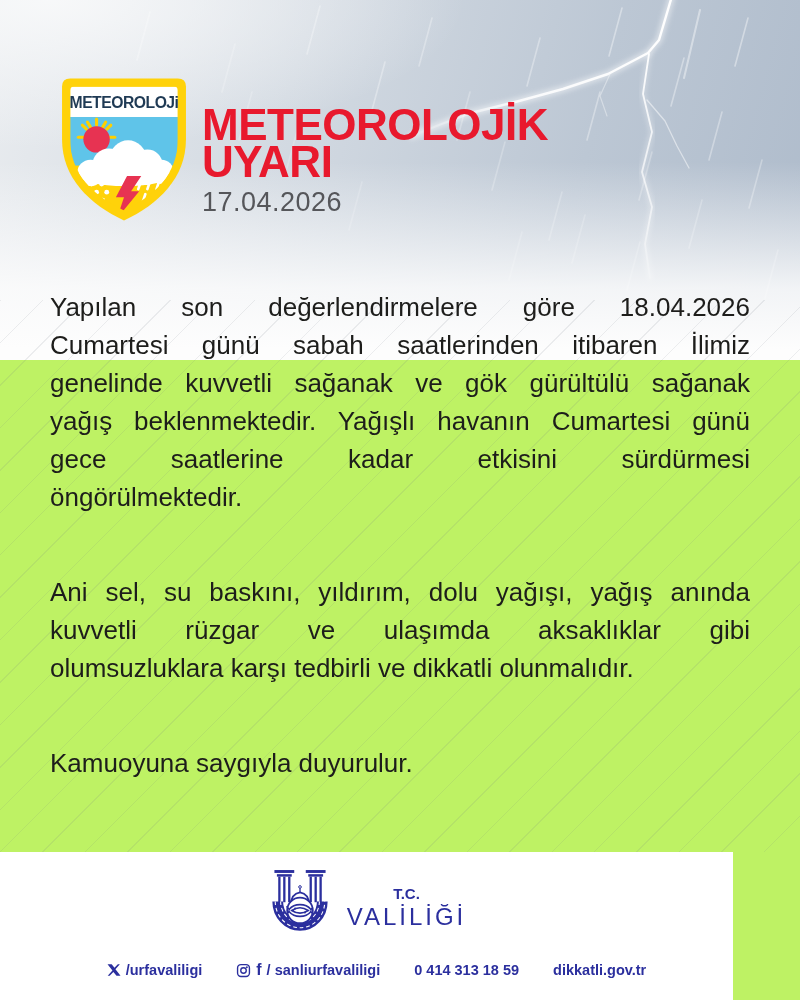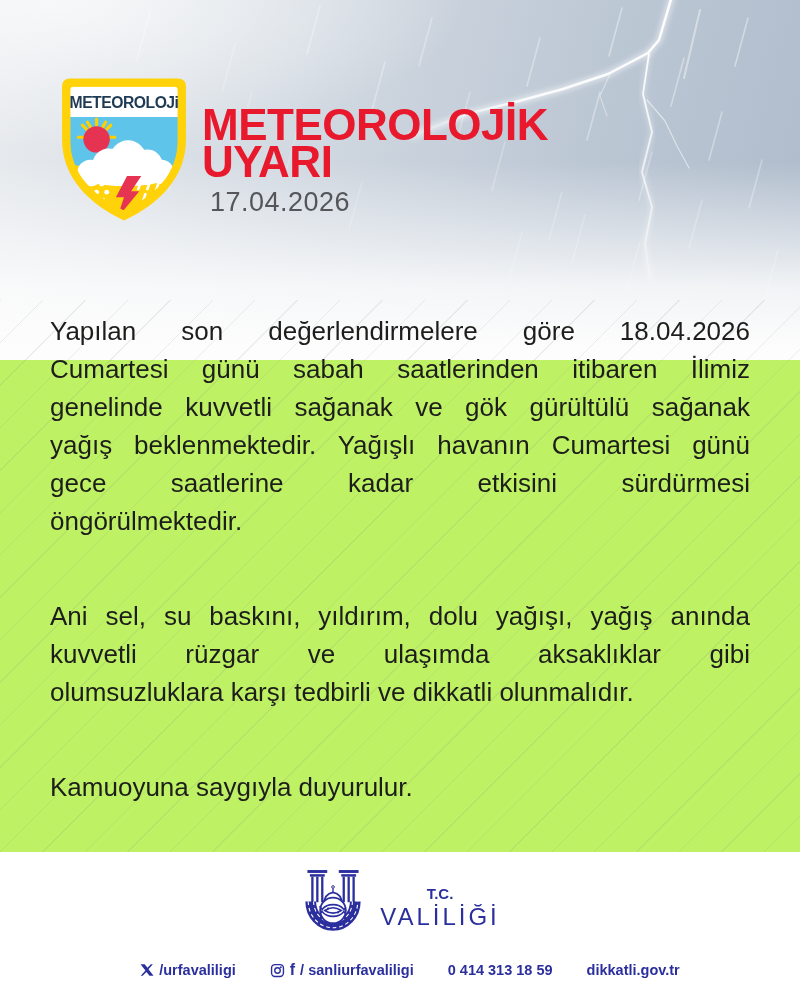--- a/index.html
+++ b/index.html
@@ -26,33 +26,33 @@
   .stripes{
     position:absolute;left:0;top:300px;width:800px;height:552px;
     background:repeating-linear-gradient(135deg, rgba(110,118,130,.12) 0 1px, rgba(0,0,0,0) 1px 30px);
   }
 
   
   .header{position:absolute;left:60px;top:76px;display:flex;align-items:flex-start;}
   .shield{width:128px;height:147px;display:block;}
   .title-block{margin-left:14px;padding-top:30px;}
   .title-line{font-size:44px;font-weight:800;letter-spacing:-.5px;line-height:37px;color:#e8192d;}
-  .warn-date{font-size:27px;font-weight:400;letter-spacing:.5px;color:#55565a;margin-top:7px;margin-left:8px;}
+  .warn-date{font-size:27px;font-weight:400;letter-spacing:.5px;color:#55565a;margin-top:7px;}
 
   
   .content{
-    position:absolute;left:50px;top:312px;width:700px;
+    position:absolute;left:50px;top:288px;width:700px;
     color:#1d1d1b;font-size:26px;line-height:38px;
   }
   .para + .para{margin-top:57px;}
   .jline{height:38px;text-align:justify;text-align-last:justify;white-space:nowrap;}
   .jline.last{text-align-last:left;}
 
   
-  .footer{position:absolute;left:0;top:852px;width:800px;height:148px;background:#ffffff;}
+  .footer{position:absolute;left:0;top:852px;width:733px;height:148px;background:#ffffff;}
   .gov-row{display:flex;justify-content:center;align-items:center;gap:14px;padding-top:14px;}
   .emblem{width:66px;height:84px;display:block;}
   .gov-text{color:#2b2f9e;text-align:center;line-height:1.18;}
   .gov-tc{font-size:15px;font-weight:700;}
   .gov-city{font-size:22px;font-weight:800;letter-spacing:.5px;}
   .gov-office{font-size:24px;font-weight:500;letter-spacing:3px;}
 
   .social-row{
     display:flex;justify-content:center;align-items:center;gap:34px;
     margin-top:12px;color:#2b2f9e;font-size:14.5px;font-weight:600;padding-left:20px;

